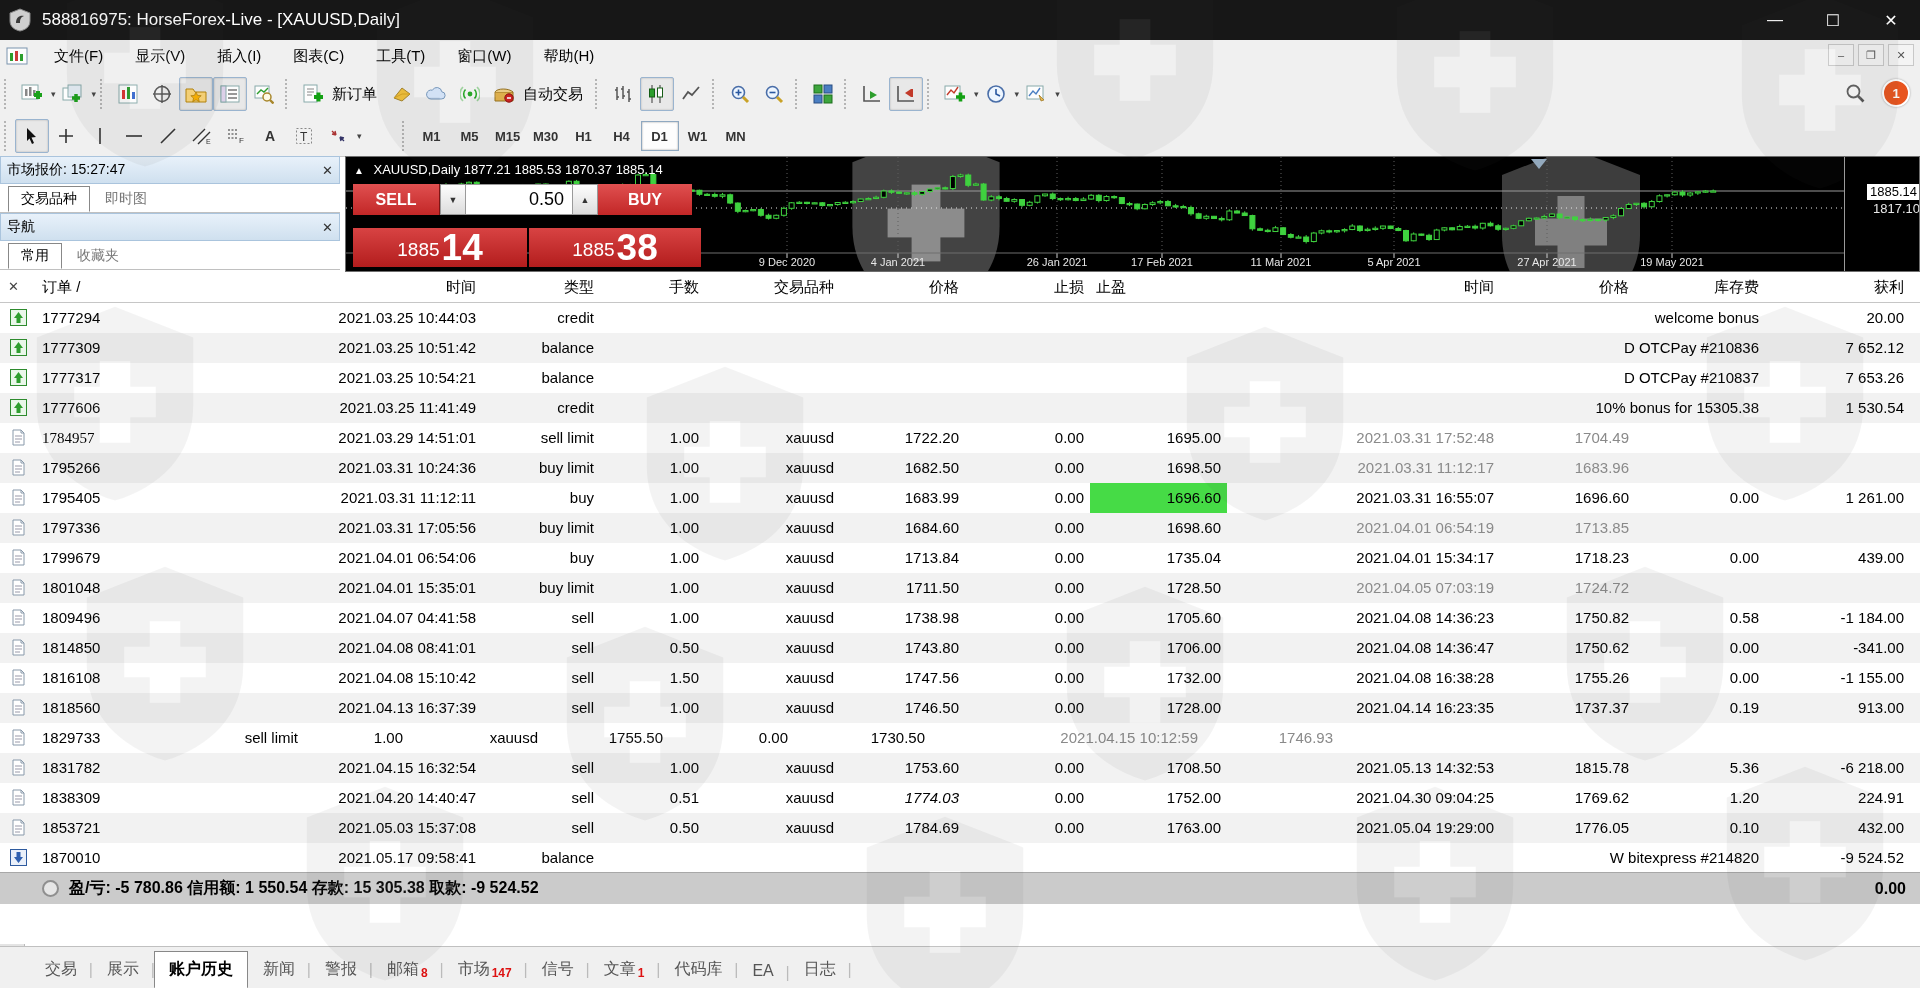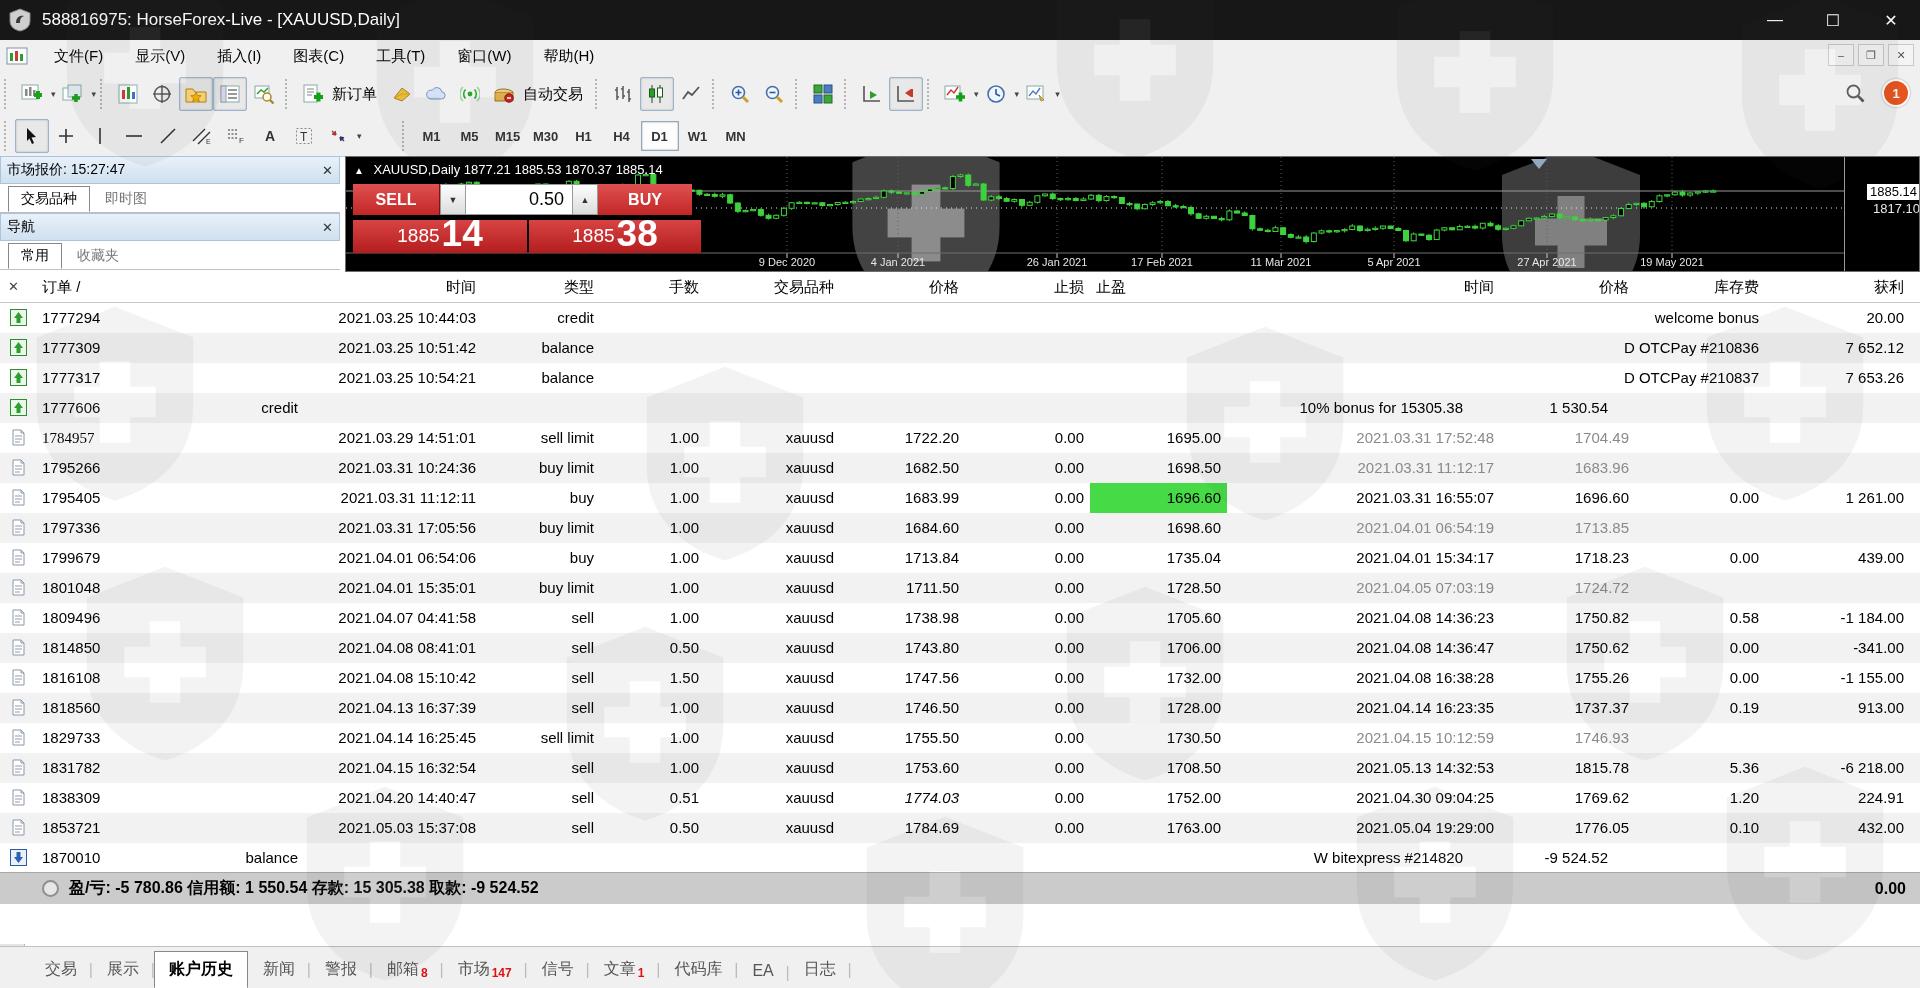--- a/index.html
+++ b/index.html
@@ -64,21 +64,21 @@
   .ocw{position:absolute;left:7px;top:27px;width:348px;z-index:10;font-family:"Liberation Sans",sans-serif;}
   .ocw-row1{display:flex;height:31px;}
   .btn-trade{background:linear-gradient(#e05050,#c22727);color:#fff;font-size:16px;font-weight:bold;
              display:flex;align-items:center;justify-content:center;cursor:default;}
   .sellbtn{width:86px;border-right:1px solid #7d1414;}
   .buybtn{width:94px;}
   .spin{width:26px;background:linear-gradient(#fdfdfd,#dcdcdc);border:1px solid #9a9a9a;color:#333;
         font-size:9px;display:flex;align-items:center;justify-content:center;cursor:default;box-sizing:border-box;}
   .volbox{width:106px;background:#fff;border-top:1px solid #9a9a9a;border-bottom:1px solid #9a9a9a;
           font-size:18px;display:flex;align-items:center;justify-content:flex-end;padding-right:8px;box-sizing:border-box;}
-  .ocw-row2{display:flex;height:33px;margin-top:5px;}
+  .ocw-row2{display:flex;height:39px;margin-top:13px;}
   .bigprice{background:linear-gradient(#d84343,#b31d1d);color:#fff;display:flex;align-items:flex-end;
             justify-content:center;padding-bottom:2px;}
   .bp-bid{width:174px;margin-right:2px;}
   .bp-ask{width:172px;}
   .bp-small{font-size:19px;line-height:30px;margin-right:2px;}
   .bp-big{font-size:37px;font-weight:bold;line-height:34px;}
   
   .histtable{position:absolute;left:0;top:272px;width:1920px;background:#fff;font-size:15px;}
   .hrow{display:flex;height:30px;line-height:30px;}
   .hrow.header{border-bottom:1px solid #c6c6c6;background:#fff;font-size:15px;}
@@ -912,20 +912,21 @@
         <span class="hc r" style="width: 145px;">7 653.26</span>
       </div>
       <div class="hrow alt">
         <span class="hc" style="width: 36px; padding: 0px;">
           <svg class="rowicon" viewBox="0 0 17 17">
             <rect x="0.5" y="0.5" width="16" height="16" fill="#eaf7ea" stroke="#2e8b2e"></rect>
             <path d="M8.5 3 L13 9 H10.5 V14 H6.5 V9 H4 Z" fill="#2e9e2e"></path>
           </svg>
         </span>
         <span class="hc l" style="width: 150px;">1777606</span>
+        <span class="hc r" style="width: 296px;">2021.03.25 11:41:49</span>
         <span class="hc r" style="width: 118px;">credit</span>
         <span class="hc r" style="width: 105px;"></span>
         <span class="hc r" style="width: 135px;"></span>
         <span class="hc r" style="width: 125px;"></span>
         <span class="hc r" style="width: 125px;"></span>
         <span class="hc r" style="width: 137px;"></span>
         <span class="hc r" style="width: 273px;"></span>
         <span class="hc r" style="width: 135px;"></span>
         <span class="hc r rel" style="width: 130px;">
           <span class="abs">10% bonus for 15305.38</span>
@@ -1164,21 +1165,20 @@
       </div>
       <div class="hrow">
         <span class="hc" style="width: 36px; padding: 0px;">
           <svg class="rowicon" viewBox="0 0 17 17">
             <path d="M3 1 h8 l3 3 v12 h-11 Z" fill="#fff" stroke="#8899aa"></path>
             <path d="M11 1 v3 h3" fill="none" stroke="#8899aa"></path>
             <path d="M5 7 h7 M5 10 h7 M5 13 h5" stroke="#99a" stroke-width="1.1"></path>
           </svg>
         </span>
         <span class="hc l" style="width: 150px;">1829733</span>
-        <span class="hc r" style="width: 296px;">2021.04.14 16:25:45</span>
         <span class="hc r" style="width: 118px;">sell limit</span>
         <span class="hc r" style="width: 105px;">1.00</span>
         <span class="hc r" style="width: 135px;">xauusd</span>
         <span class="hc r" style="width: 125px;">1755.50</span>
         <span class="hc r" style="width: 125px;">0.00</span>
         <span class="hc r" style="width: 137px;">1730.50</span>
         <span class="hc r gray" style="width: 273px;">2021.04.15 10:12:59</span>
         <span class="hc r gray" style="width: 135px;">1746.93</span>
         <span class="hc r rel" style="width: 130px;">
           <span class="abs"></span>
@@ -1255,20 +1255,21 @@
         <span class="hc r" style="width: 145px;">432.00</span>
       </div>
       <div class="hrow">
         <span class="hc" style="width: 36px; padding: 0px;">
           <svg class="rowicon" viewBox="0 0 17 17">
             <rect x="0.5" y="0.5" width="16" height="16" fill="#eaf0fa" stroke="#2e5a9e"></rect>
             <path d="M8.5 14 L4 8 H6.5 V3 H10.5 V8 H13 Z" fill="#3060b0"></path>
           </svg>
         </span>
         <span class="hc l" style="width: 150px;">1870010</span>
+        <span class="hc r" style="width: 296px;">2021.05.17 09:58:41</span>
         <span class="hc r" style="width: 118px;">balance</span>
         <span class="hc r" style="width: 105px;"></span>
         <span class="hc r" style="width: 135px;"></span>
         <span class="hc r" style="width: 125px;"></span>
         <span class="hc r" style="width: 125px;"></span>
         <span class="hc r" style="width: 137px;"></span>
         <span class="hc r" style="width: 273px;"></span>
         <span class="hc r" style="width: 135px;"></span>
         <span class="hc r rel" style="width: 130px;">
           <span class="abs">W bitexpress #214820</span>

